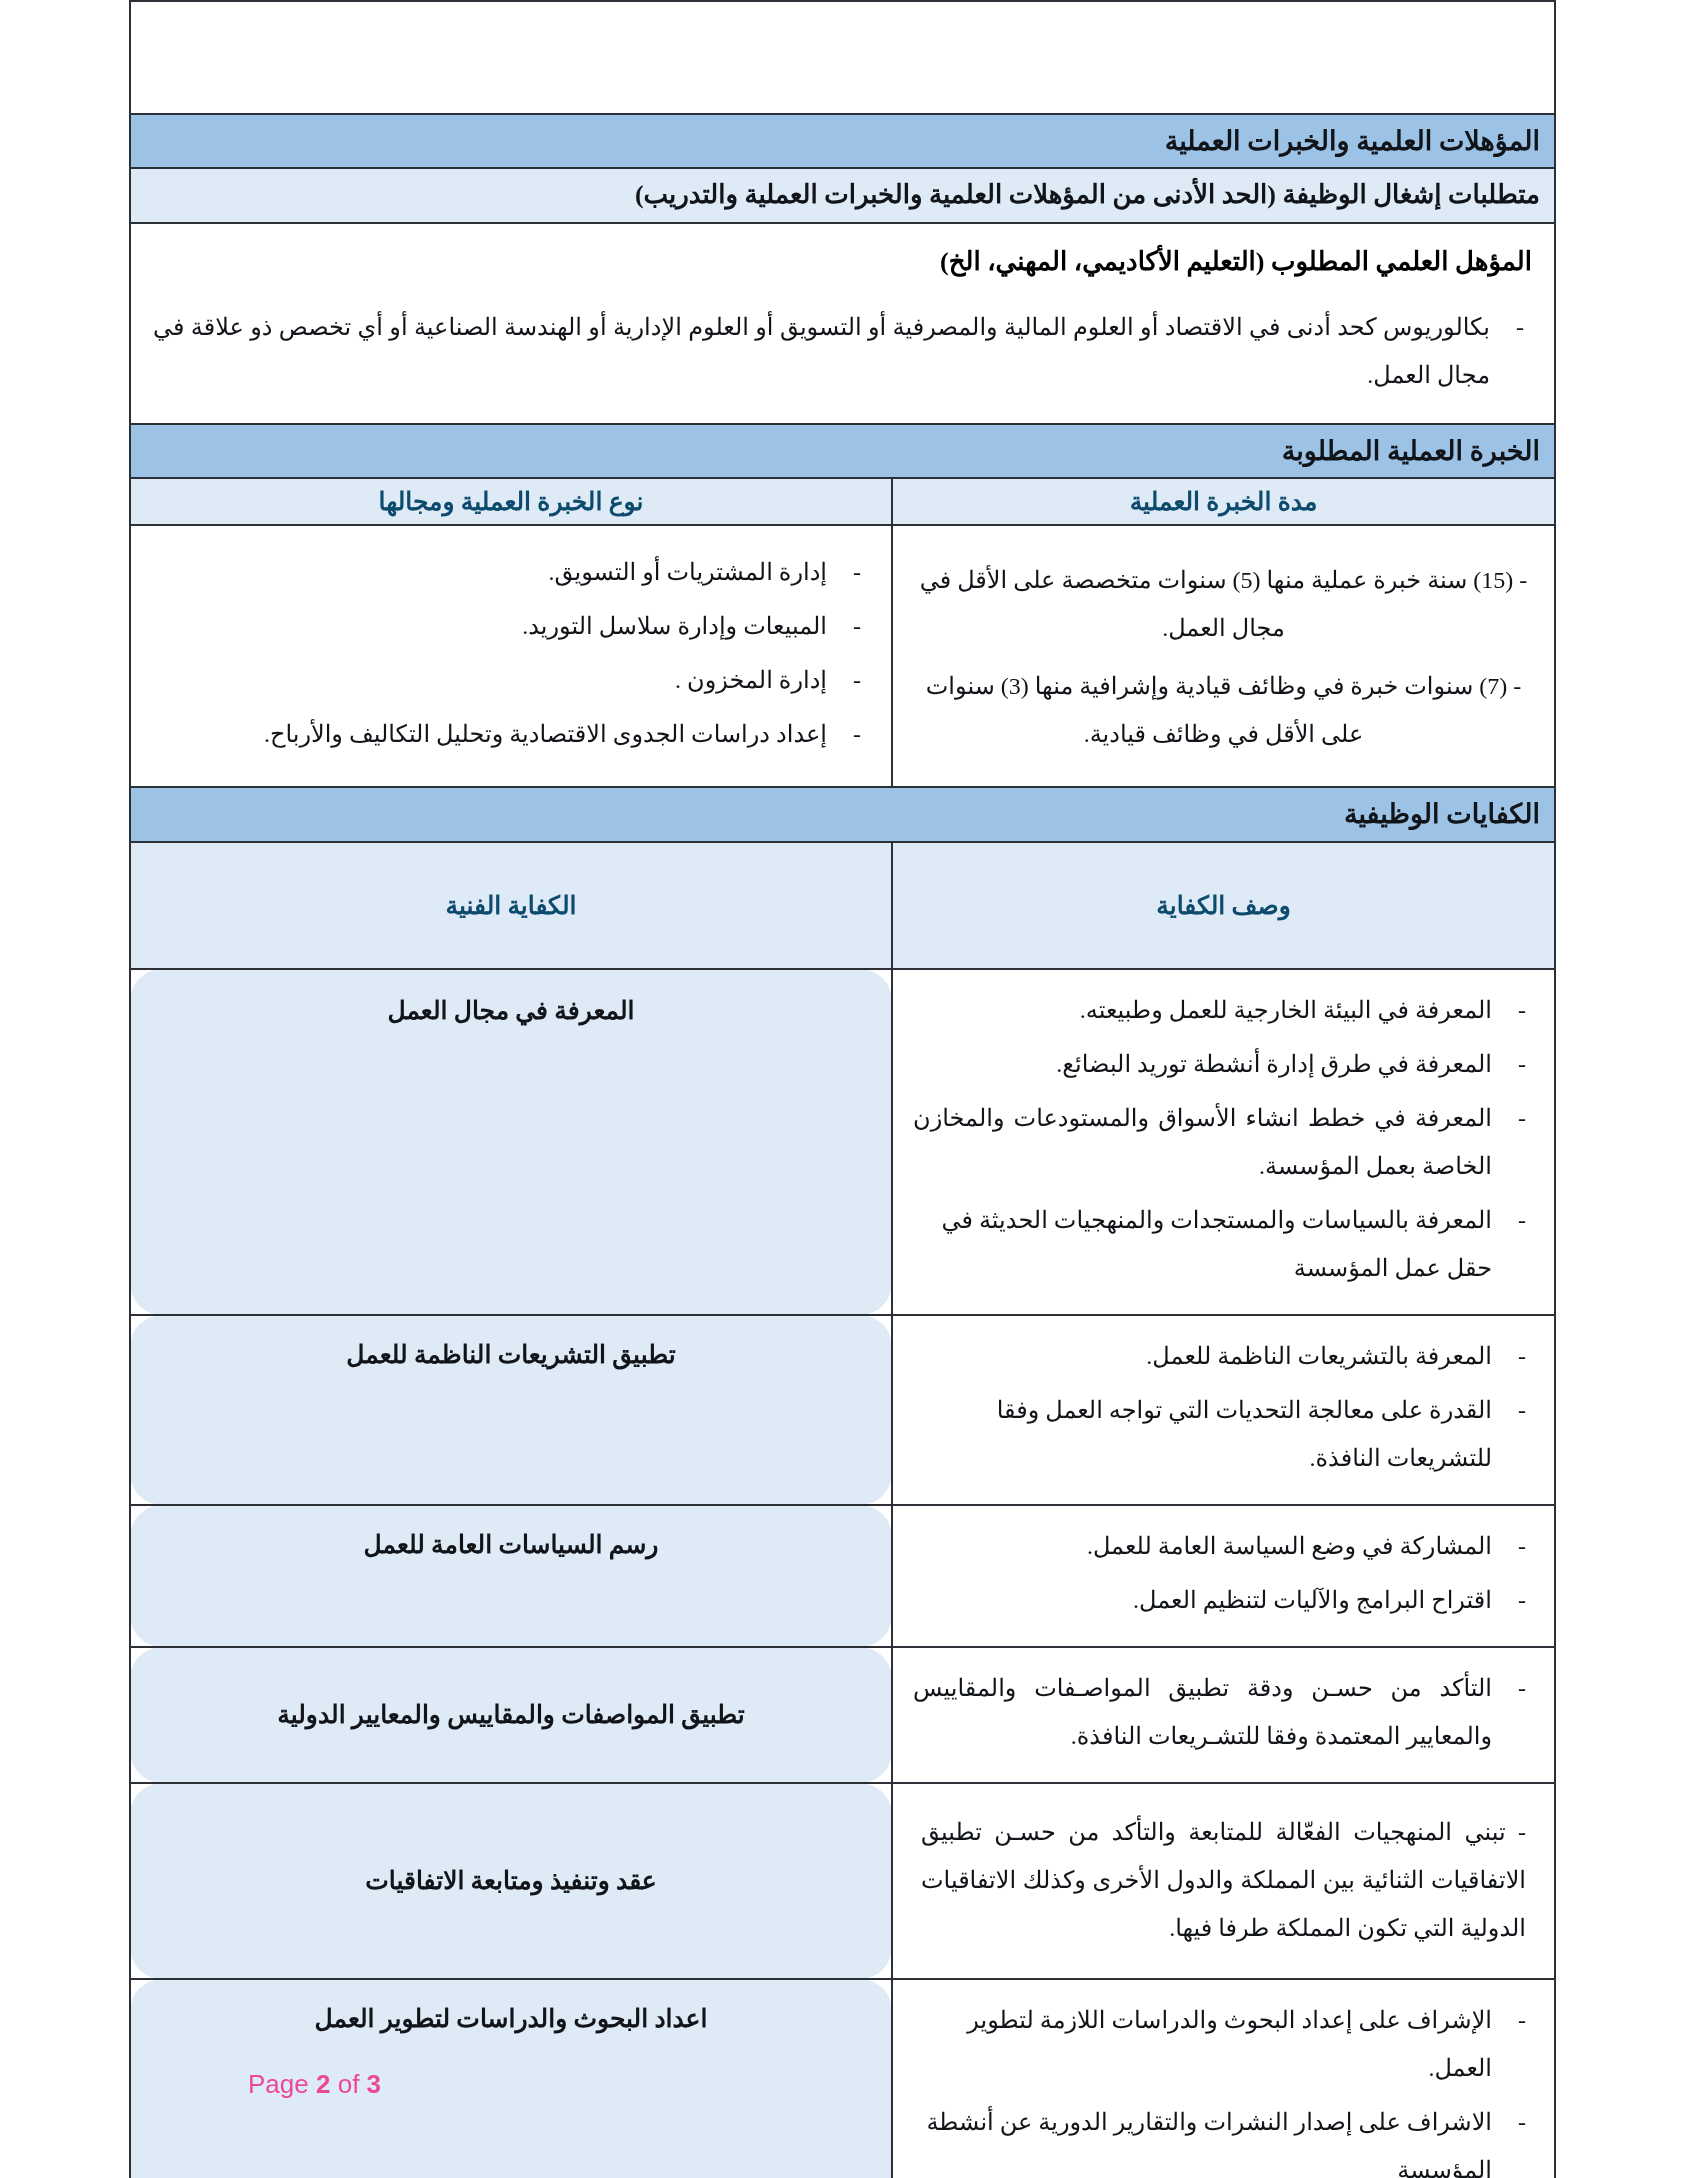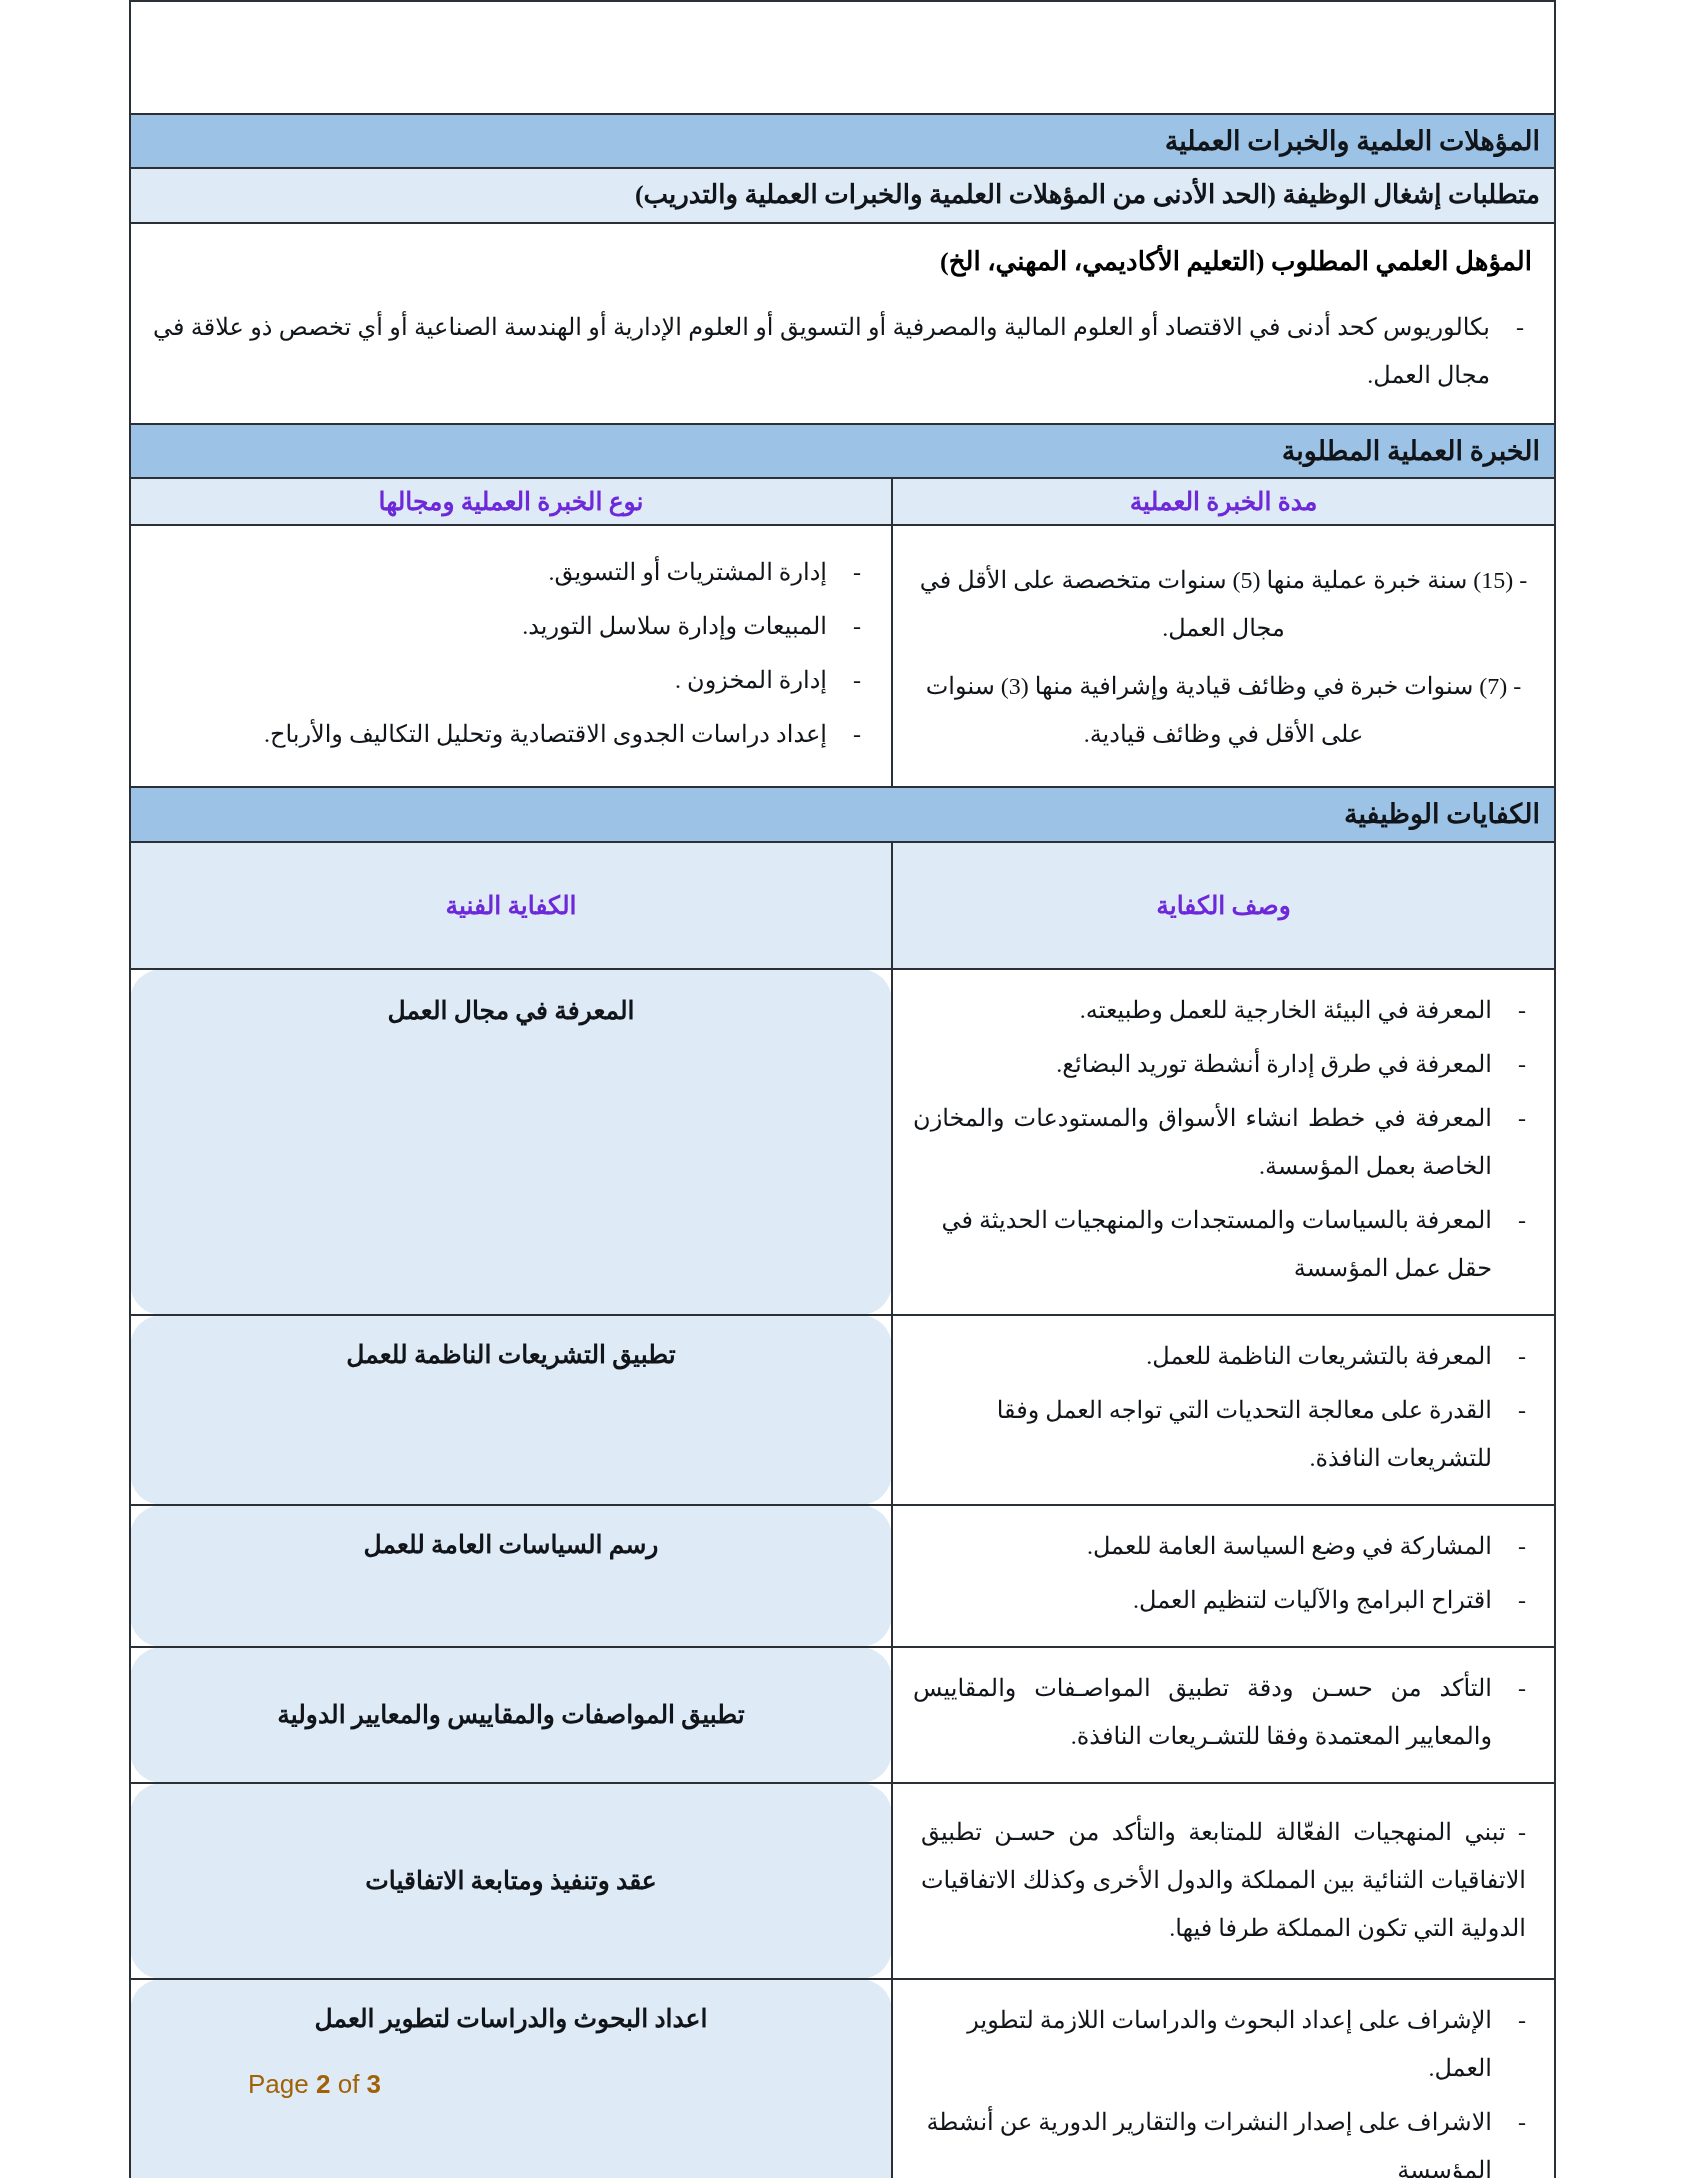--- a/index.html
+++ b/index.html
@@ -78,21 +78,21 @@
     font-size: 26px;
     font-weight: bold;
     color: #111418;
     padding: 16px 20px;
     line-height: 1.4;
   }
   .colhdr {
     text-align: center;
     font-size: 25px;
     font-weight: bold;
-    color: #6d28d9;
+    color: #0c4a6e;
     padding: 18px 12px;
   }
   .cellhdr {
     text-align: center;
     font-size: 25px;
     font-weight: bold;
     color: #111418;
     padding: 18px 14px;
     line-height: 1.5;
     border-radius: 32px;
@@ -141,21 +141,21 @@
 
   .spacer-row td { border: 2px solid #2b2f36; height: 95px; }
 
   
   .footer {
     position: absolute;
     left: 248px;
     top: 2069px;
     font-family: "Liberation Sans", sans-serif;
     font-size: 26px;
-    color: #a16207;
+    color: #ec4899;
     z-index: 3;
     direction: ltr;
   }
   .footer b { font-weight: bold; }
 </style>
 </head>
 <body>
 
 <div class="page">
 

